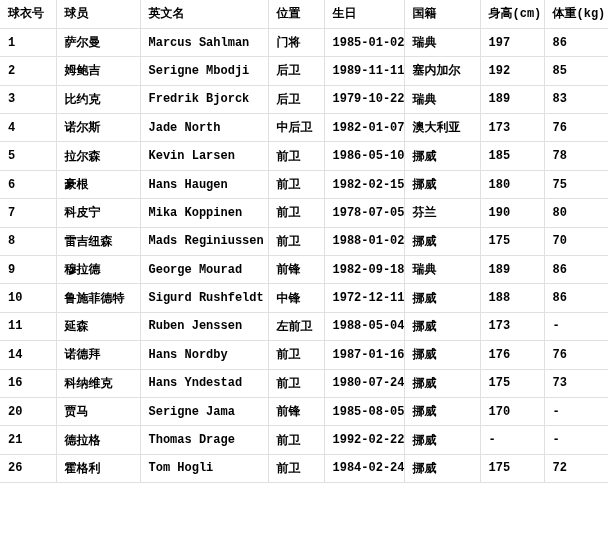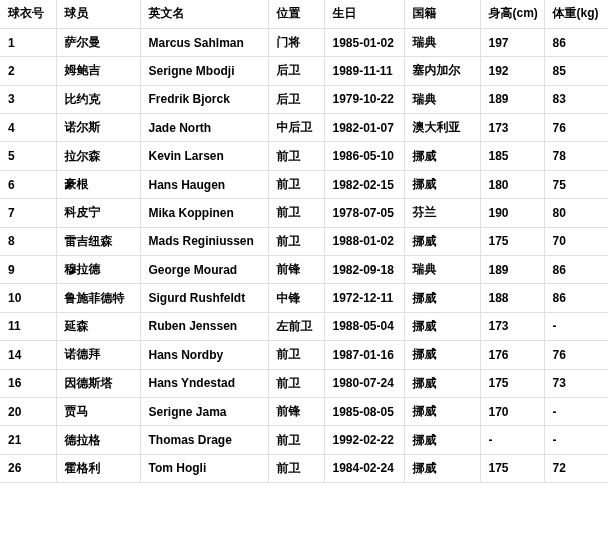--- a/index.html
+++ b/index.html
@@ -15,21 +15,21 @@
   .page {
     width: 608px;
     height: 539px;
     overflow: hidden;
     background: var(--bg-color);
   }
   table.roster {
     border-collapse: collapse;
     table-layout: fixed;
     width: 608px;
-    font-family: Liberation Sans, sans-serif;
+    font-family: Liberation Mono, monospace;
     font-size: 12px;
     font-weight: 700;
     color: var(--text-color);
     border-radius: 20px;
   }
   table.roster th,
   table.roster td {
     box-sizing: border-box;
     height: 28.4px;
     padding: 0 2px 0 8px;
@@ -189,21 +189,21 @@
           <td>诺德拜</td>
           <td>Hans Nordby</td>
           <td>前卫</td>
           <td>1987-01-16</td>
           <td>挪威</td>
           <td>176</td>
           <td>76</td>
         </tr>
         <tr>
           <td>16</td>
-          <td>因德斯塔</td>
+          <td>科纳维克</td>
           <td>Hans Yndestad</td>
           <td>前卫</td>
           <td>1980-07-24</td>
           <td>挪威</td>
           <td>175</td>
           <td>73</td>
         </tr>
         <tr>
           <td>20</td>
           <td>贾马</td>

